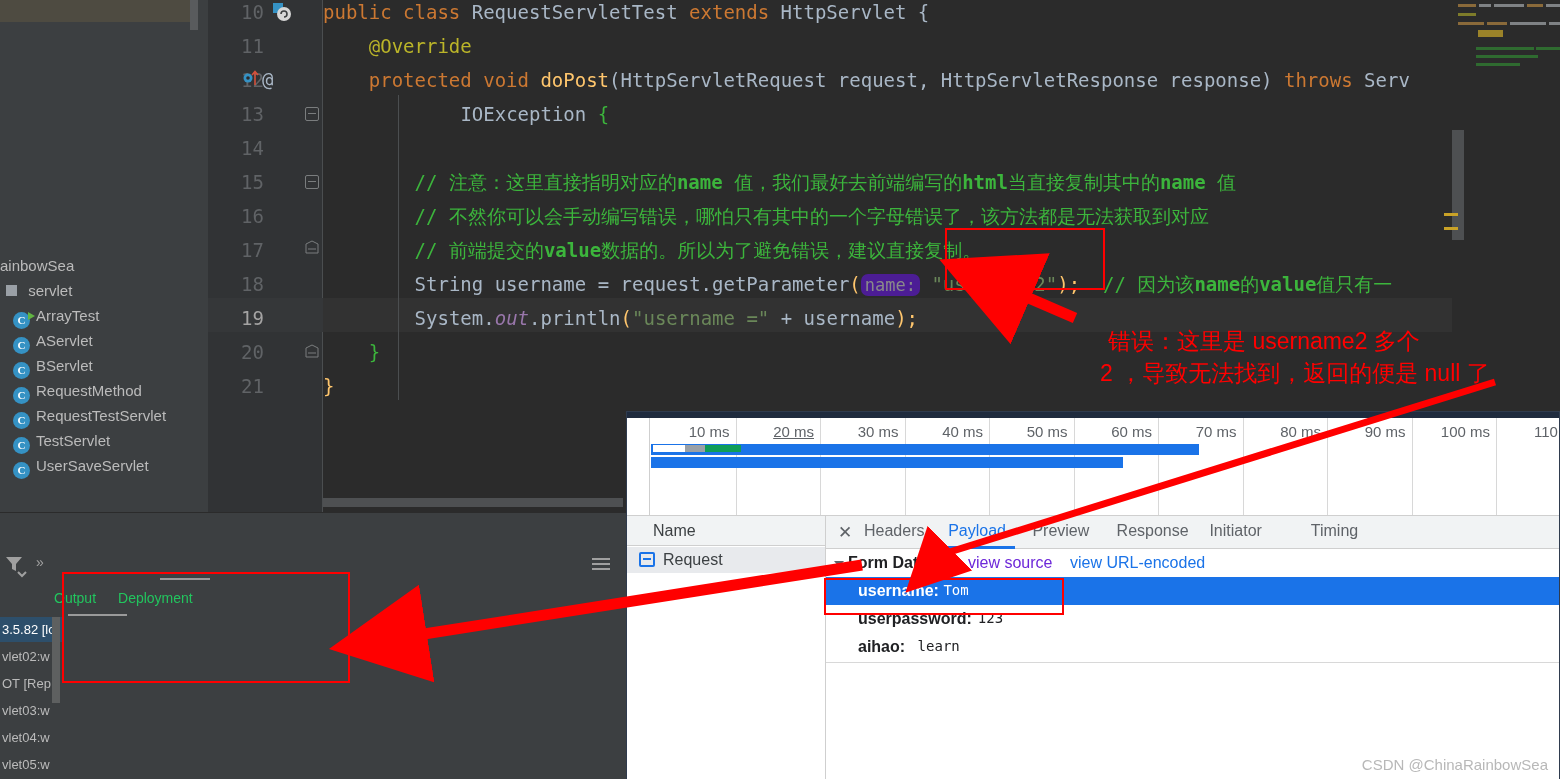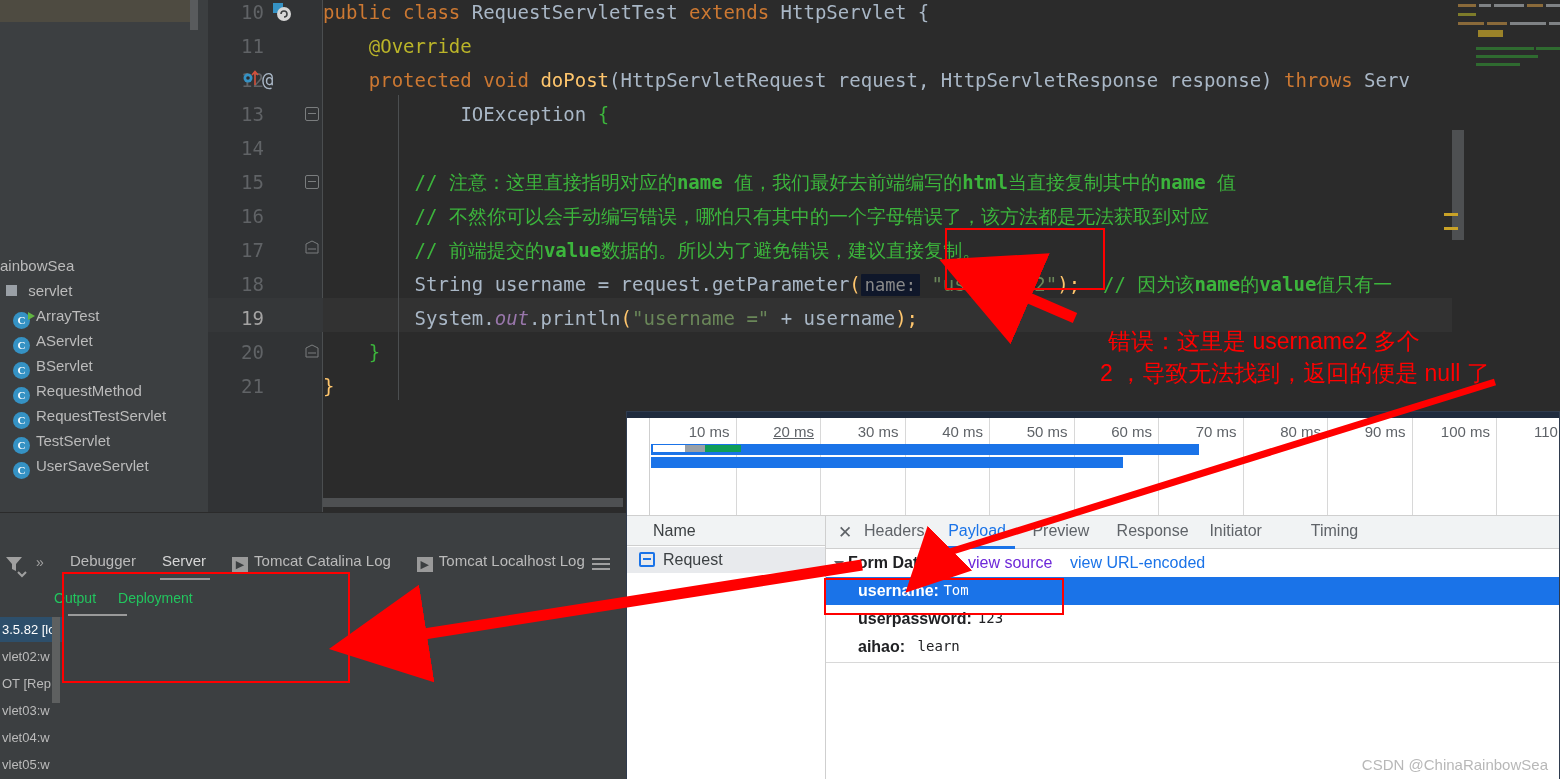--- a/index.html
+++ b/index.html
@@ -32,21 +32,21 @@
 
   .k  { color:#cc7832; }      
   .ty { color:#a9b7c6; }      
   .fn { color:#ffc66d; }      
   .an { color:#bbb529; }      
   .cg { color:#3cb53c; }      
   .cgb{ color:#3cb53c; font-weight:bold; }
   .st { color:#6a8759; }      
   .pr { color:#9876aa; font-style:italic; }   
   .br { color:#a9b7c6; }
-  .hint { color:#8a8a8a; background:#0f172a; padding:1px 4px; border-radius:1px; font-size:17px;}
+  .hint { color:#8a8a8a; background:#4c1d95; padding:1px 4px; border-radius:7px; font-size:17px;}
 
   .cur-line-hl { position:absolute; left:323px; top:298px; width:1129px; height:34px; background:#323232; }
   .cur-line-gutter { position:absolute; left:208px; top:298px; width:115px; height:34px; background:#353739; }
 
   
   .fold { position:absolute; left:305px; width:14px; height:14px; }
   .fold-b { border:1px solid #7a7d7e; border-radius:2px; }
   .fold-b::after { content:""; position:absolute; left:2px; top:5px; width:8px; height:1px; background:#7a7d7e; }
 
   .indent-guide { position:absolute; width:1px; background:#4b4e50; }
@@ -269,21 +269,20 @@
 
   <div class="tool-win"></div>
   <div class="tool-divider"></div>
 
   <svg class="tool-icons" viewBox="0 0 56 40">
     <path d="M6 12 L22 12 L16 19 L16 26 L12 24 L12 19 Z" fill="#a0a0a0"></path>
     <path d="M18 27 l4 4 l4 -4" stroke="#a0a0a0" stroke-width="2" fill="none"></path>
     <text x="36" y="22" fill="#a0a0a0" font-size="14" font-family="Liberation Sans">»</text>
   </svg>
 
-  <div class="tabrow1" id="tabrow1"><span class="tab1"><span>Debugger</span></span><span class="tab1 active"><span>Server</span></span><span class="tab1"><span class="greenplay">▶</span><span>Tomcat Catalina Log</span></span><span class="tab1"><span class="greenplay">▶</span><span>Tomcat Localhost Log</span></span></div>
   <div class="tab1underline"></div>
   <svg style="position:absolute;left:590px;top:554px;width:22px;height:20px;" viewBox="0 0 22 20">
     <path d="M2 5 h18 M2 10 h18 M2 15 h18" stroke="#a0a0a0" stroke-width="2"></path>
   </svg>
 
   <div class="tabrow2" id="tabrow2"><span class="tab2">Output</span><span class="tab2">Deployment</span></div>
   <div class="tab2underline"></div>
 
 
   <div class="srv-list" id="srv-list">

